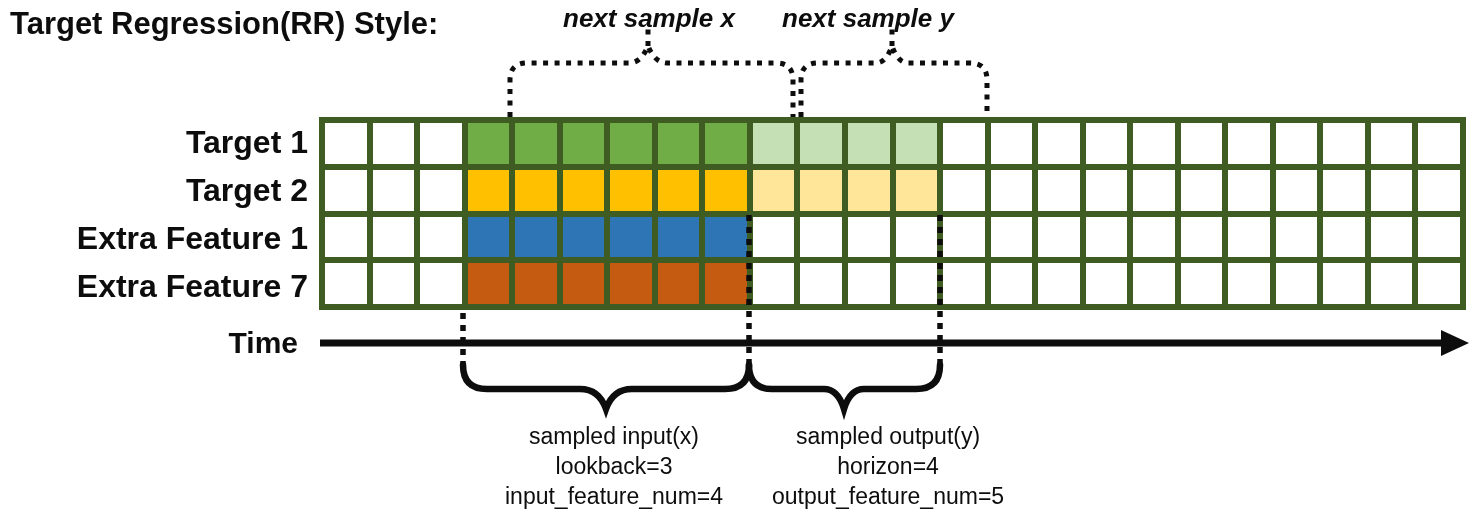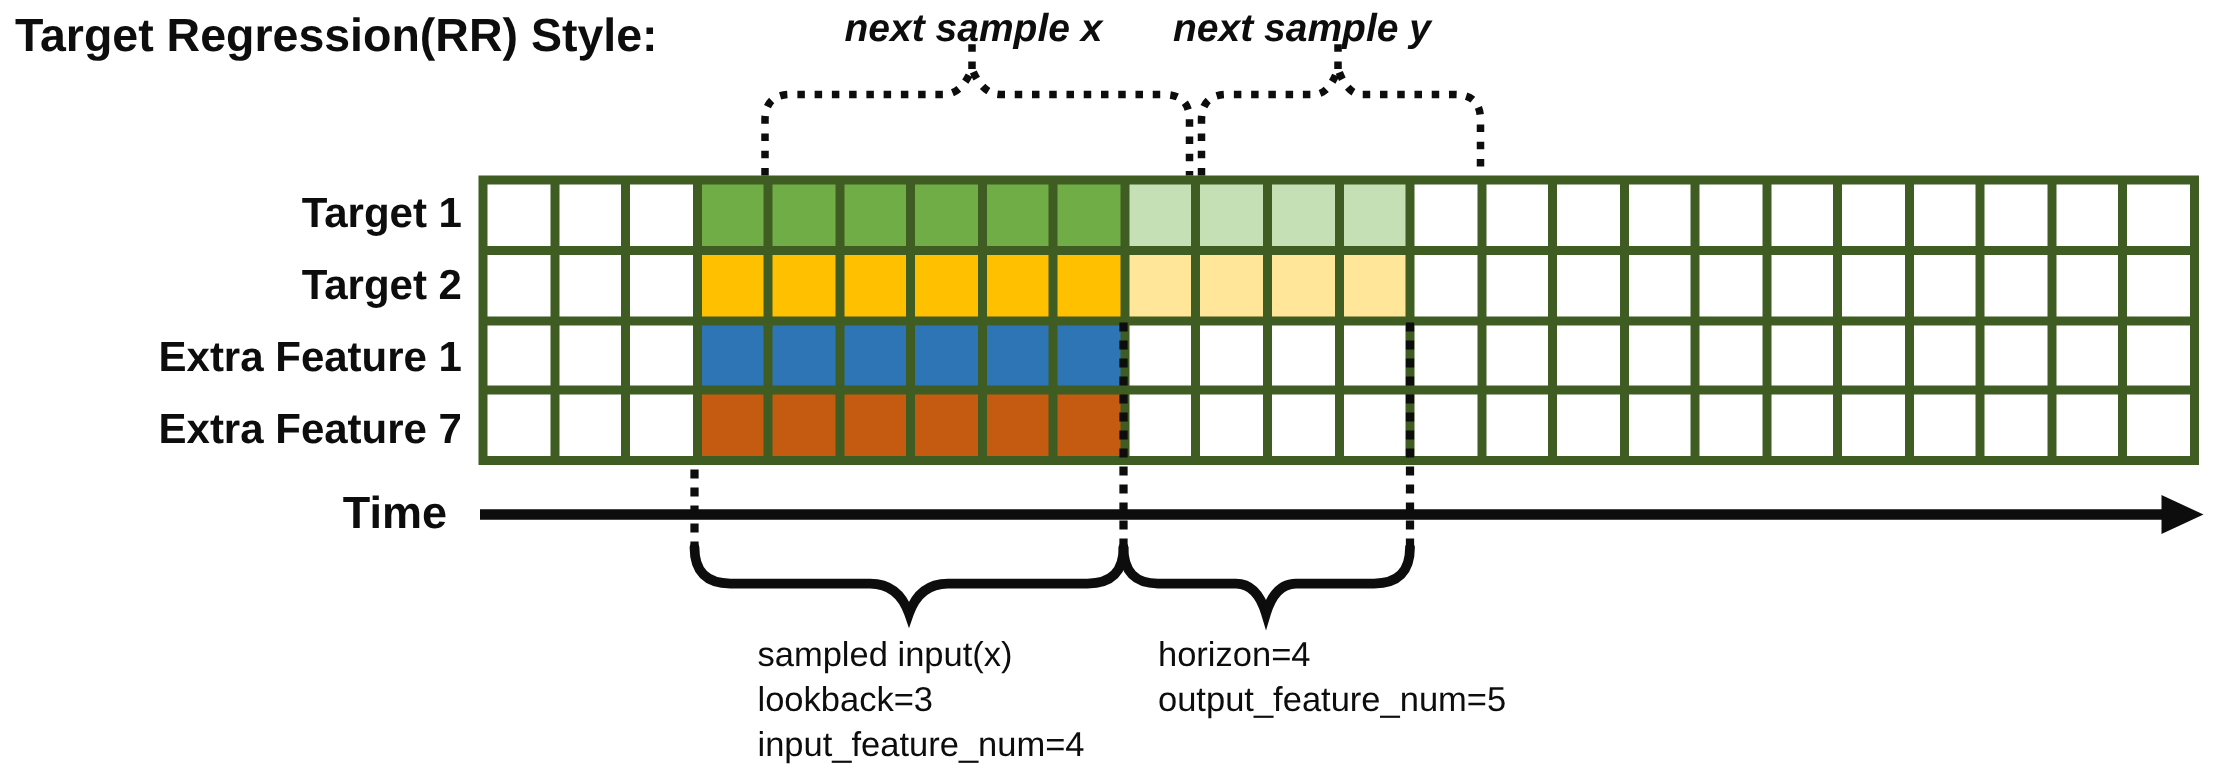--- a/index.html
+++ b/index.html
@@ -17,33 +17,33 @@
   }
   #next-sample-x{left:539px;}
   #next-sample-y{left:758px;}
   #sample-grid{
     left:319px;top:117px;width:1147px;height:193px;box-sizing:border-box;
     display:grid;gap:6px;padding:6px;
   }
   .cell{background:#ffffff;}
   .row-label{
     left:0px;width:308px;height:48px;text-align:right;
-    font-size:28px;font-weight:700;line-height:48px;
+    font-size:32px;font-weight:700;line-height:48px;
   }
   #row-label-0{top:118px;}
   #row-label-1{top:166px;}
   #row-label-2{top:214px;}
   #row-label-3{top:262px;}
   #time-label{
     left:180px;top:326px;width:118px;text-align:right;
     font-size:30px;font-weight:700;
   }
   #overlay{left:0;top:0;pointer-events:none;}
   .anno-block{
-    top:421px;font-size:23px;line-height:30px;font-weight:400;white-space:nowrap;
+    top:421px;font-size:23px;line-height:30px;font-weight:400;white-space:nowrap;text-align:center;
   }
   #anno-input{left:505px;}
   #anno-output{left:772px;}
 </style>
 </head>
 <body>
 
 <div id="title" class="abs">Target Regression(RR) Style:</div>
 
 <div id="next-sample-x" class="abs top-label">next sample x</div>
@@ -186,15 +186,16 @@
   </g>
 </svg>
 
 <div id="anno-input" class="abs anno-block">
   <div>sampled input(x)</div>
   <div>lookback=3</div>
   <div>input_feature_num=4</div>
 </div>
 
 <div id="anno-output" class="abs anno-block">
+  <div>sampled output(y)</div>
   <div>horizon=4</div>
   <div>output_feature_num=5</div>
 </div>
 
 </body></html>

